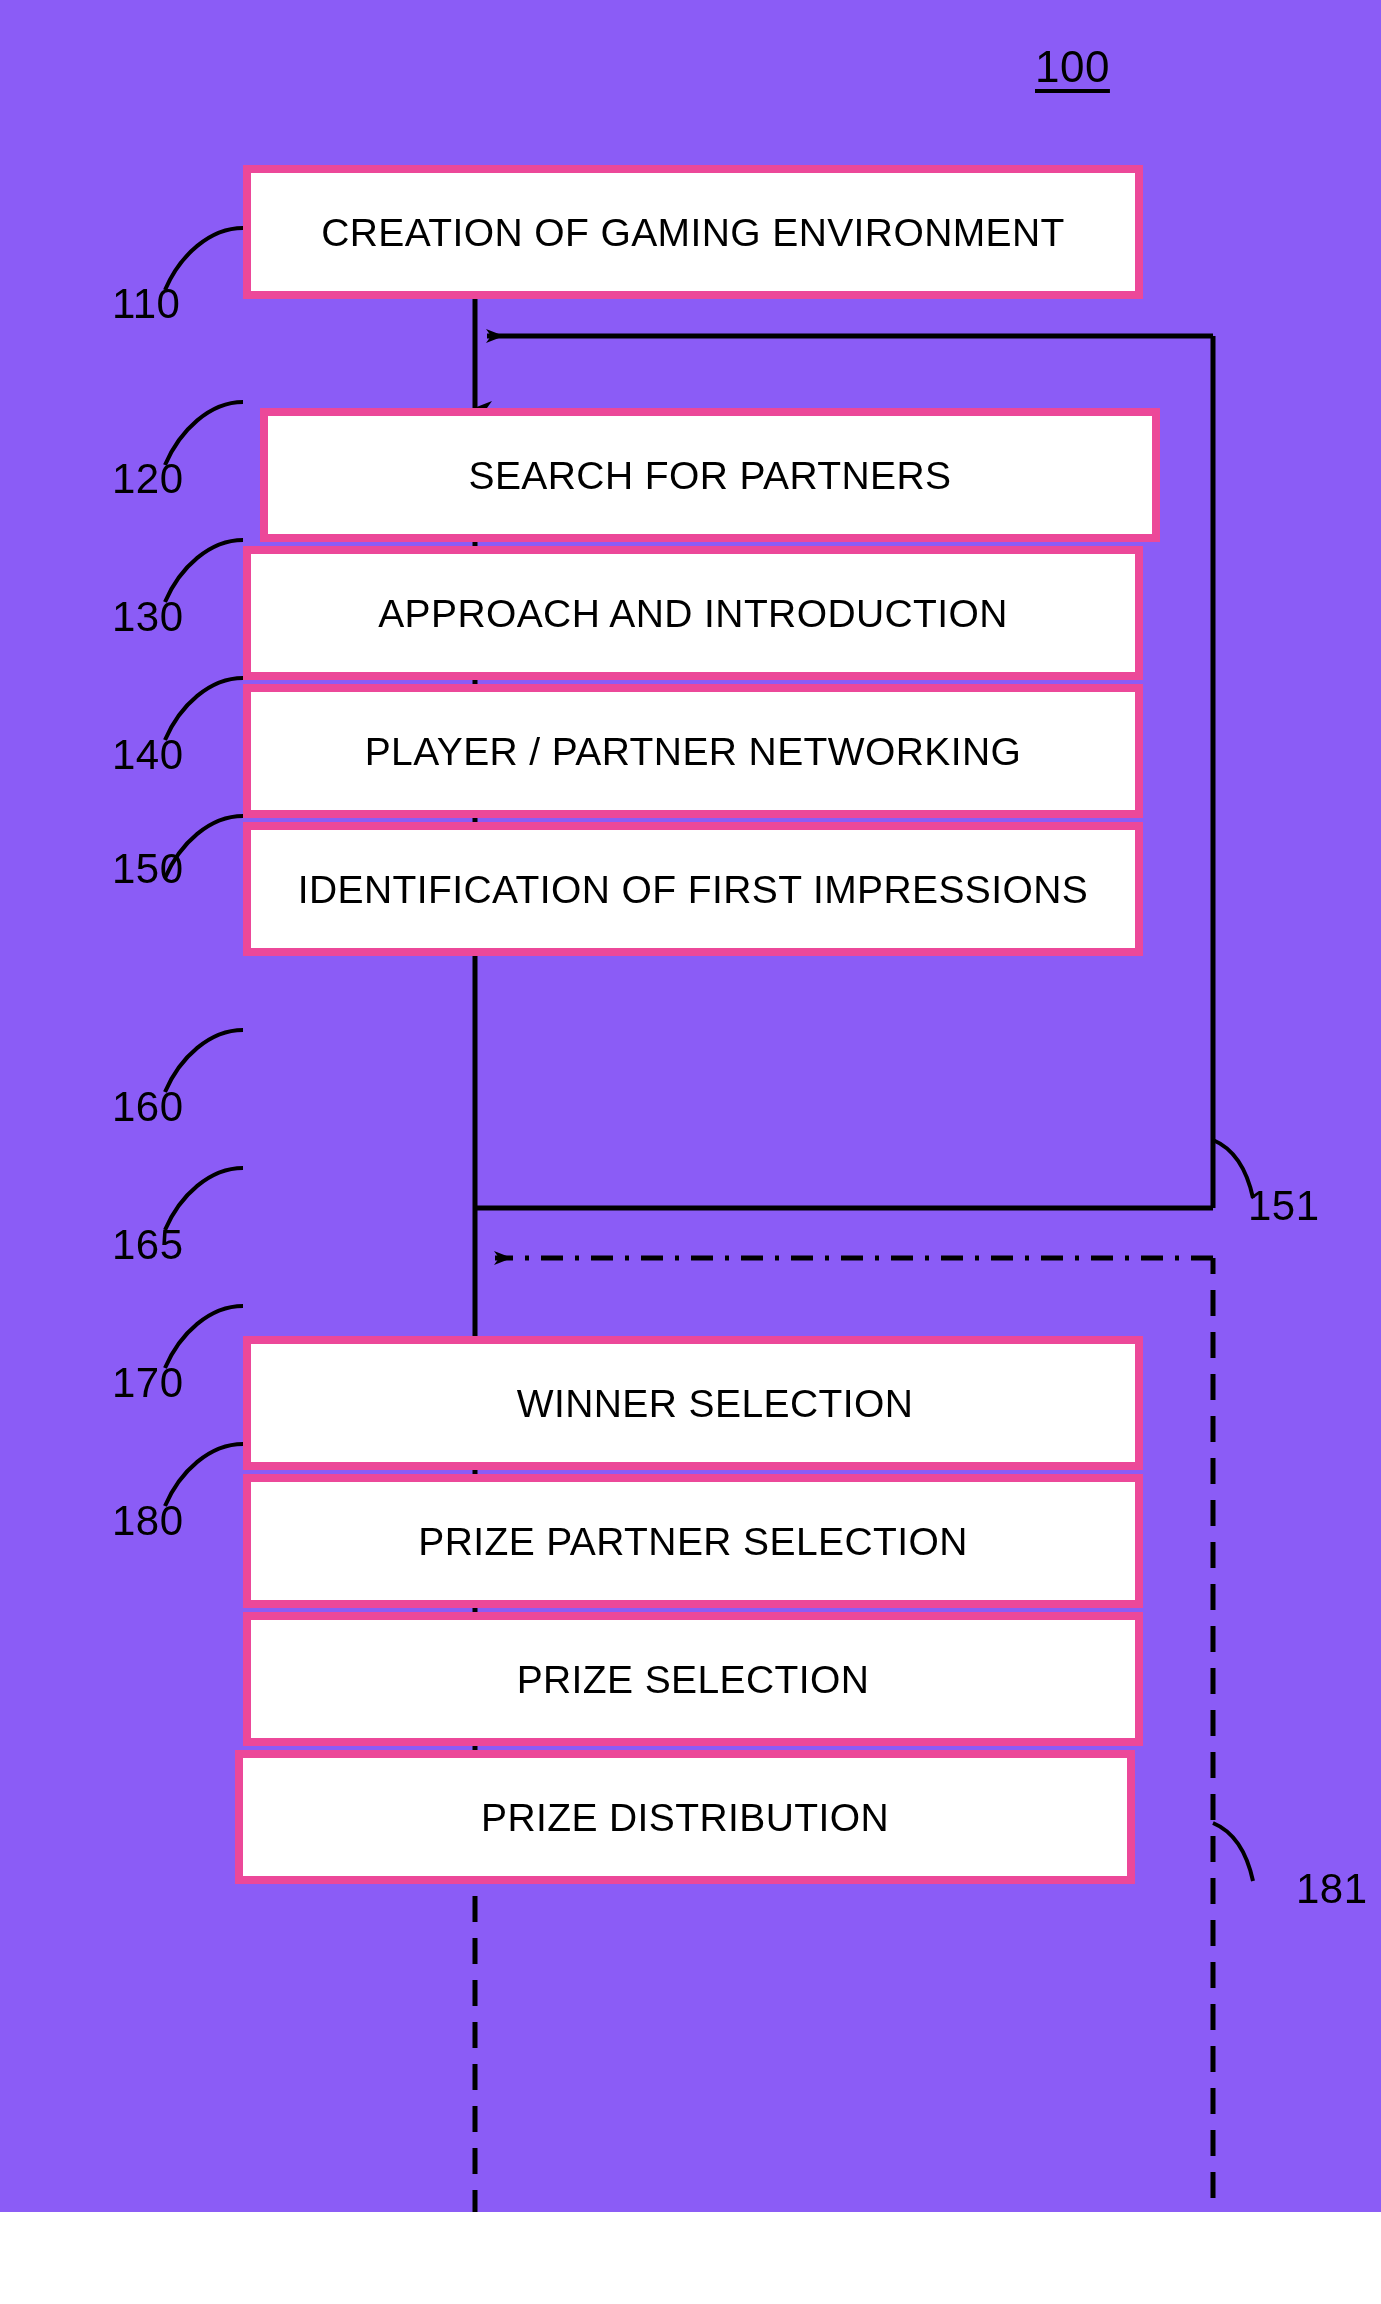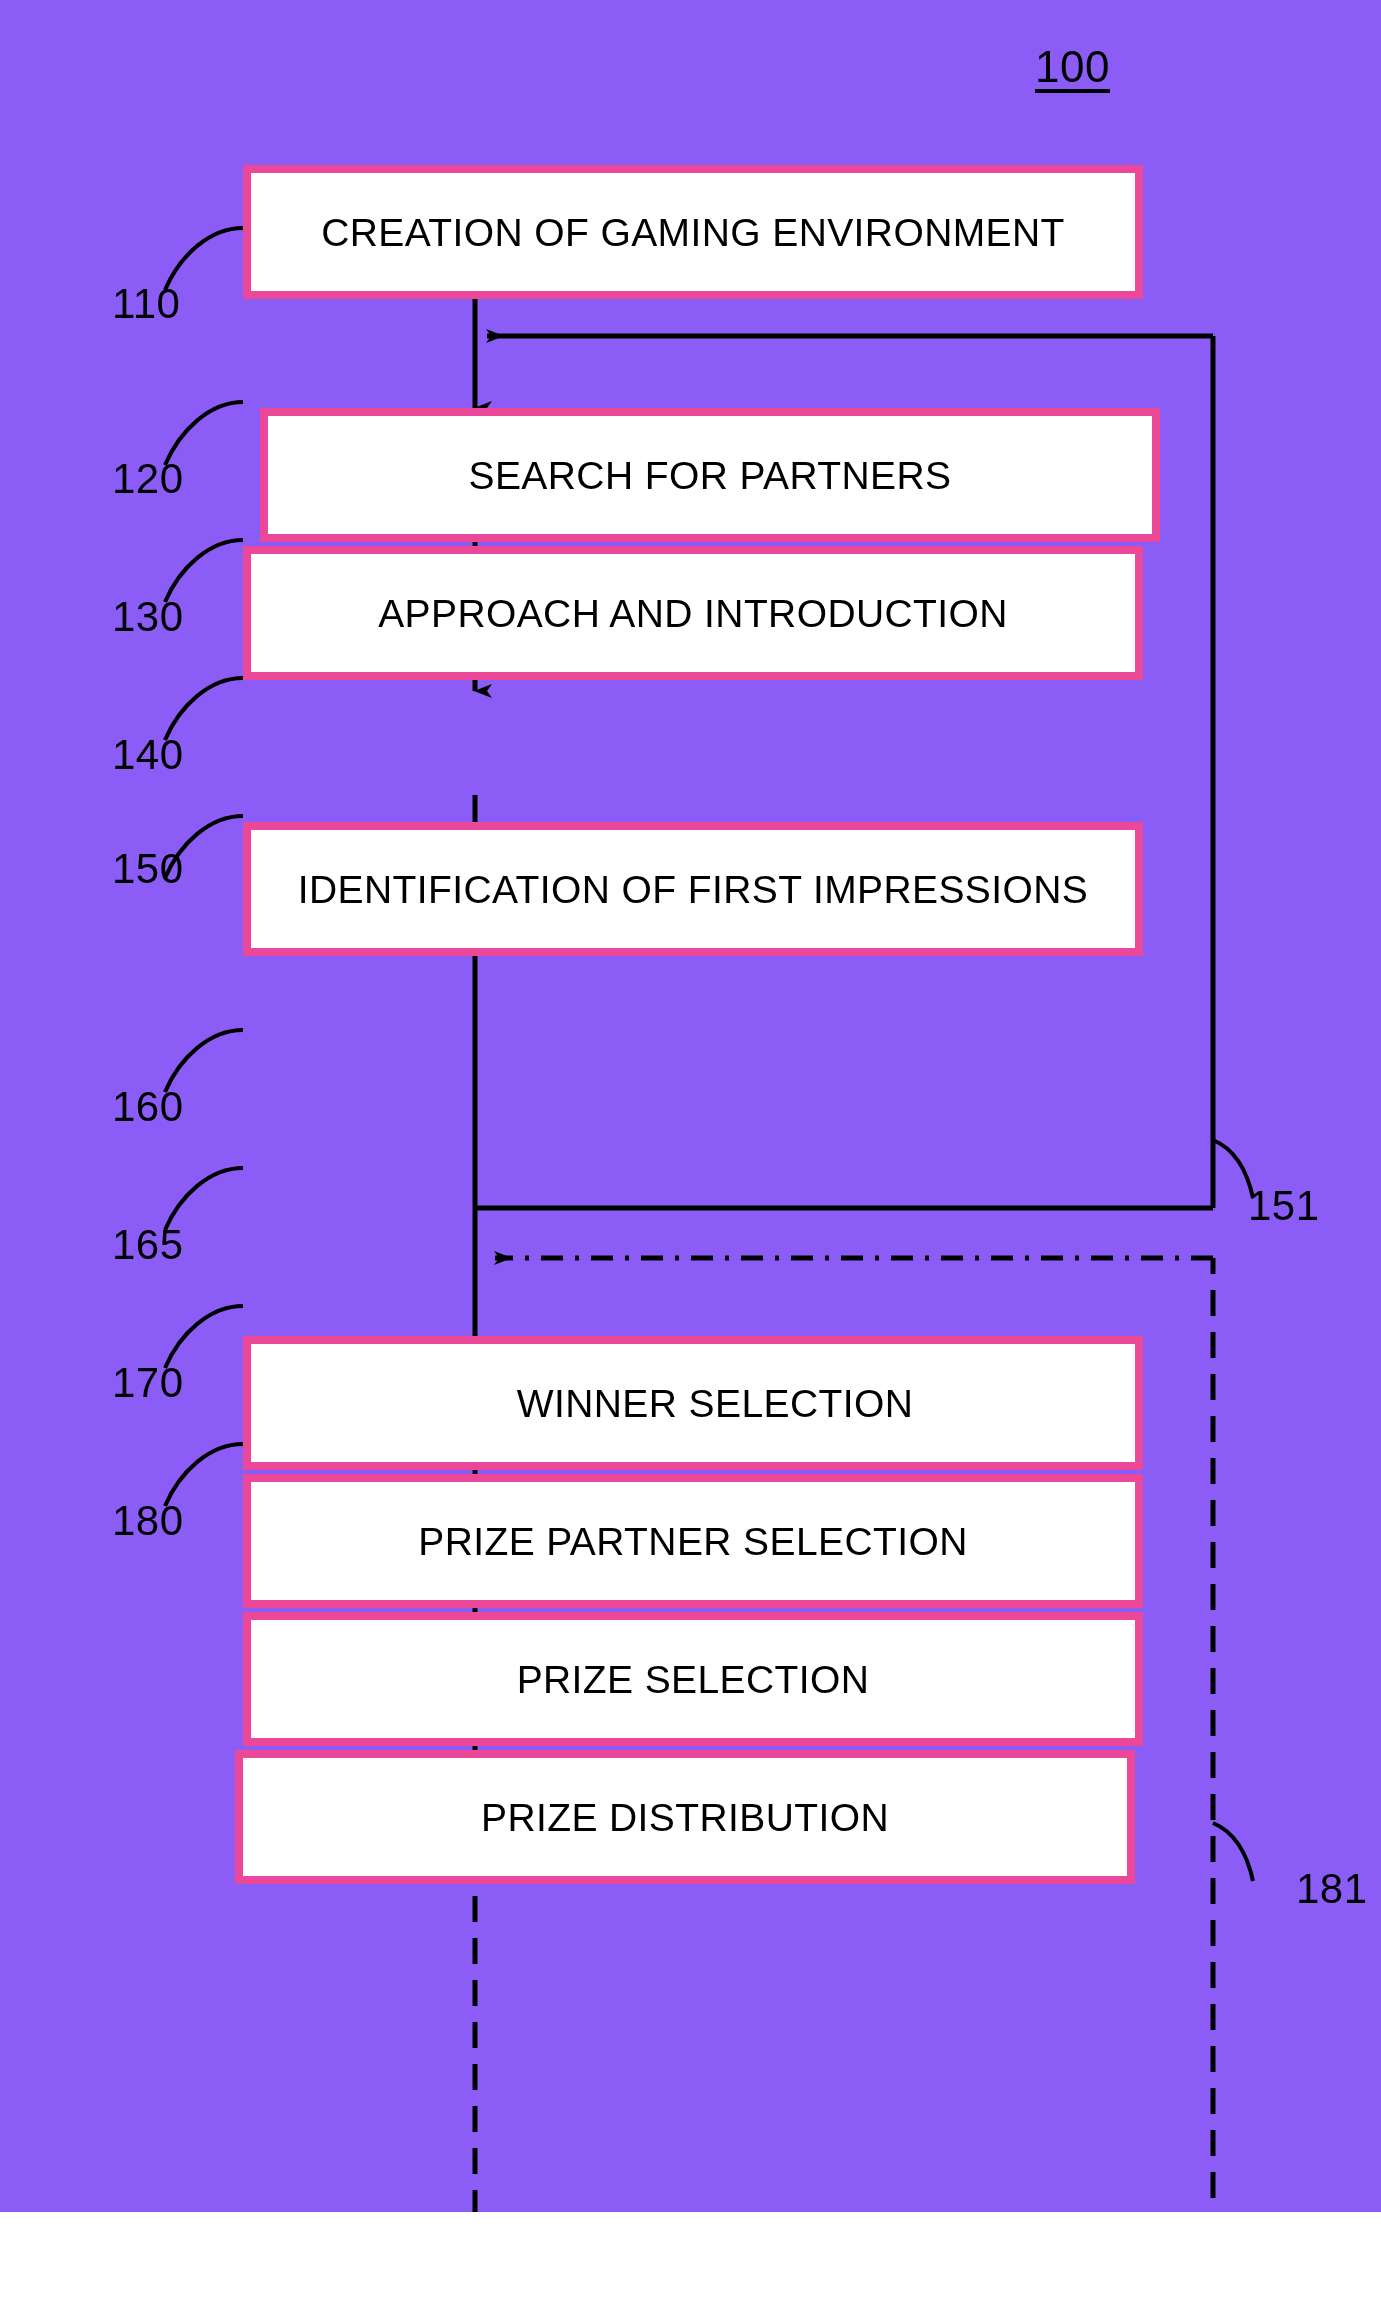--- a/index.html
+++ b/index.html
@@ -190,20 +190,23 @@
   </div>
 
   <div class="process-box" style="left:243px; top:408px; width:900px; height:134px;margin-left:17px;">
     <span class="process-box-label">SEARCH FOR PARTNERS</span>
   </div>
 
   <div class="process-box" style="left:243px; top:546px; width:900px; height:134px;">
     <span class="process-box-label">APPROACH AND INTRODUCTION</span>
   </div>
 
+  <div class="process-box" style="left:243px; top:684px; width:900px; height:134px;">
+    <span class="process-box-label">PLAYER / PARTNER NETWORKING</span>
+  </div>
 
   <div class="process-box" style="left:243px; top:822px; width:900px; height:134px;">
     <span class="process-box-label">IDENTIFICATION OF FIRST IMPRESSIONS</span>
   </div>
 
   <div class="process-box" style="left:243px; top:1336px; width:900px; height:134px;padding-left:44px;">
     <span class="process-box-label">WINNER SELECTION</span>
   </div>
 
   <div class="process-box" style="left:243px; top:1474px; width:900px; height:134px;">

